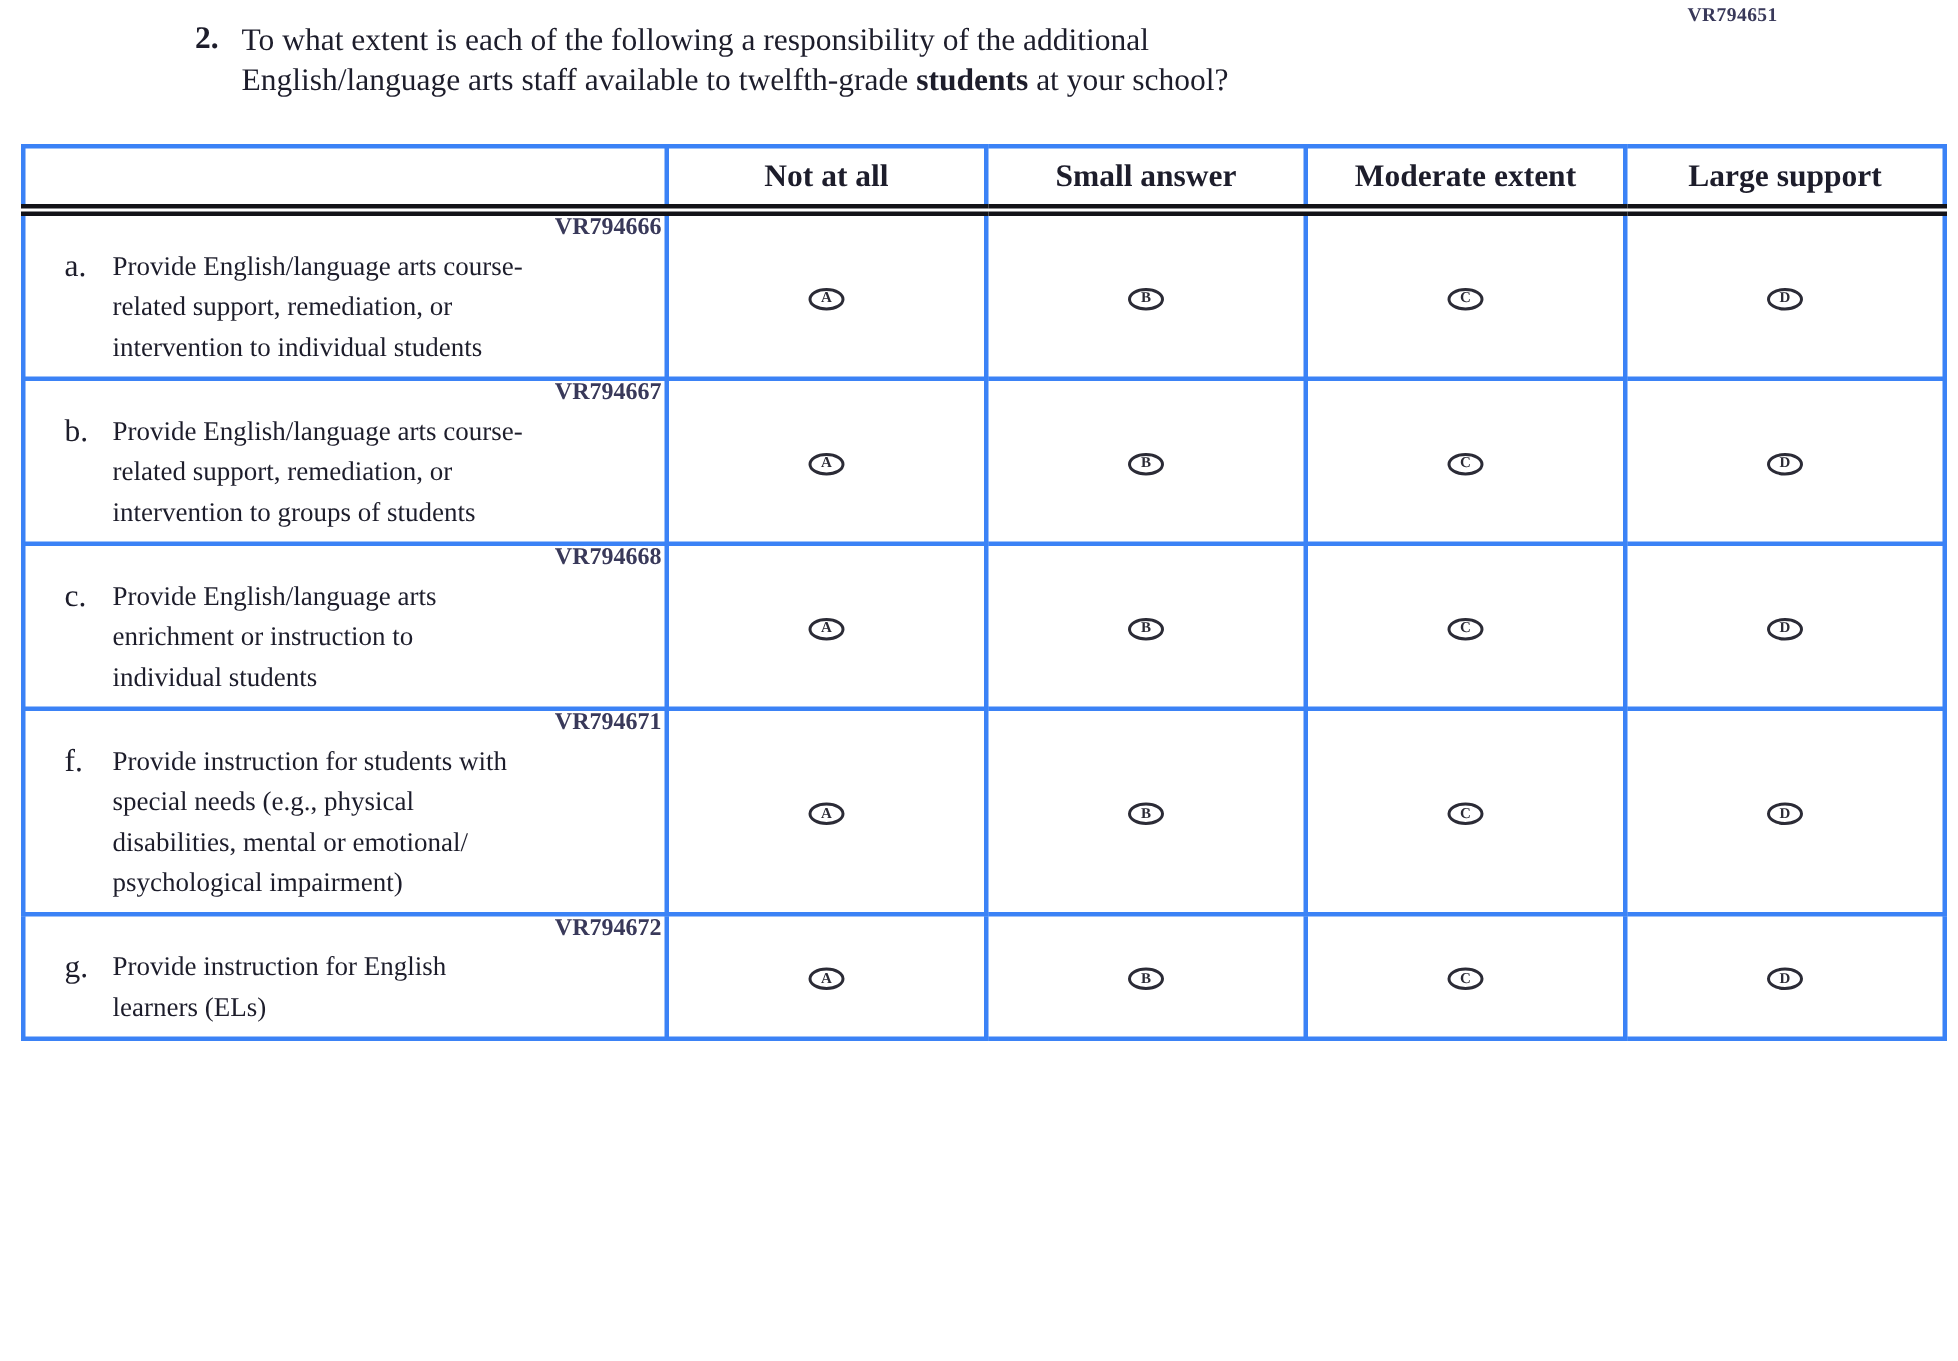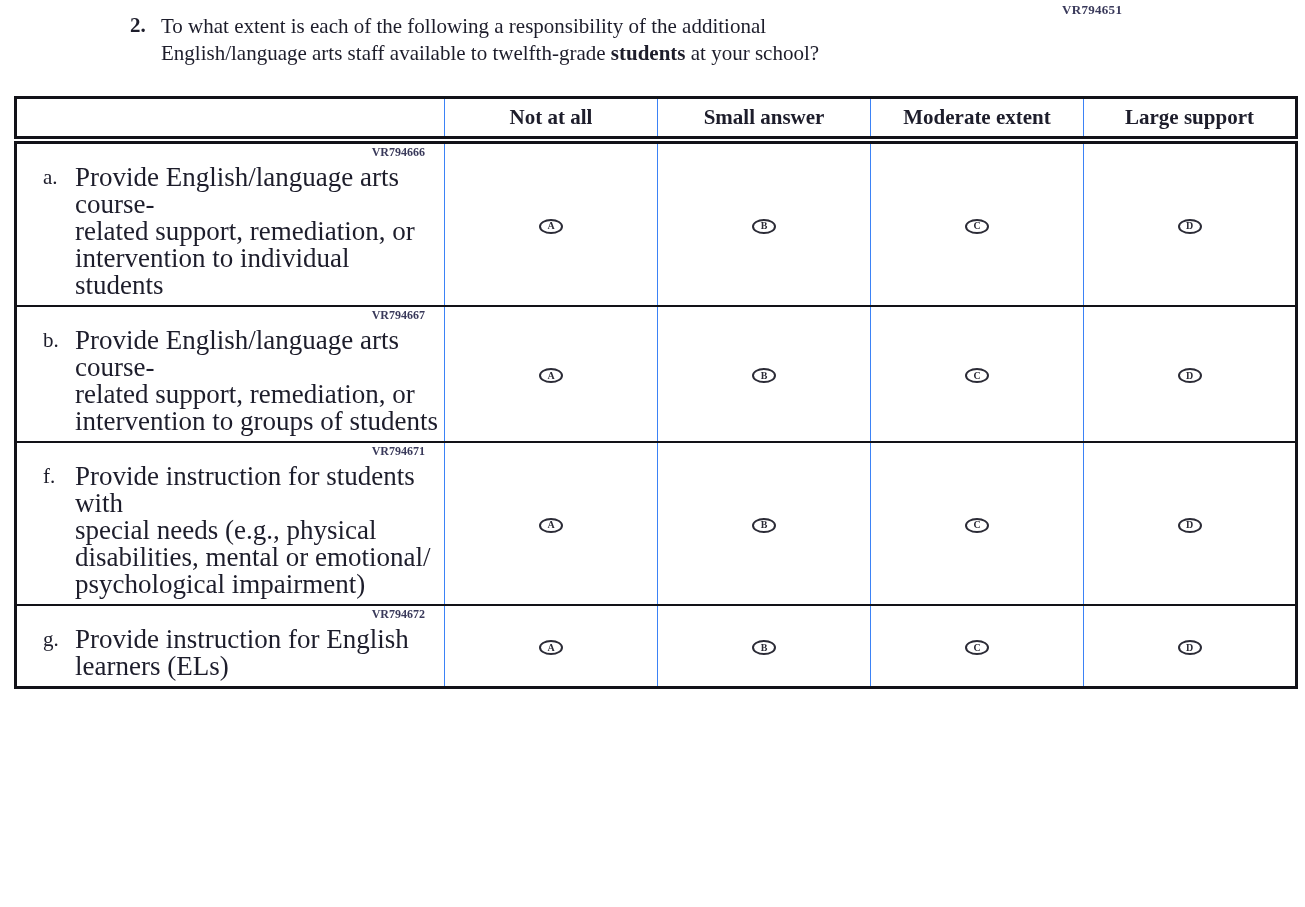--- a/index.html
+++ b/index.html
@@ -9,21 +9,21 @@
     width: 1305px;
     height: 907px;
     font-family: "Liberation Serif", "DejaVu Serif", serif;
     color: #1d1d2b;
     position: relative;
     overflow: hidden;
   }
   .page-code {
     position: absolute;
     top: 2px;
-    left: 1062px;
+    left: 1125px;
     font-size: 13px;
     font-weight: bold;
     color: #39395a;
     letter-spacing: 0.3px;
   }
   .question-block {
     padding-top: 13px;
     margin-left: 130px;
   }
   .question-line {
@@ -49,56 +49,56 @@
 
   table.answer-table {
     margin: 29px 0 0 14px;
     border-collapse: collapse;
     table-layout: fixed;
     border: 3px solid #121218;
   }
   .answer-table col.c-label  { width: 429px; }
   .answer-table col.c-opt    { width: 213px; }
   .answer-table th, .answer-table td {
-    border: 1px solid #3b82f6;
+    border: 3px solid #3b82f6;
     padding: 0;
     vertical-align: middle;
   }
   .answer-table thead th {
     height: 37px;
     font-size: 21px;
     font-weight: bold;
     text-align: center;
     border-bottom: 8px double #121218;
   }
   .answer-table tbody tr {
     border-top: 2px solid #121218;
   }
   .label-cell {
     vertical-align: top;
   }
   .vr-code {
     text-align: right;
-    font-size: 12px;
+    font-size: 16px;
     font-weight: bold;
     color: #39395a;
-    padding: 1px 19px 0 0;
+    padding: 1px 2px 0 0;
     line-height: 14px;
   }
   .item {
     display: flex;
     padding: 5px 2px 6px 26px;
   }
   .item-letter {
     flex: 0 0 32px;
     font-size: 21px;
     line-height: 27px;
   }
   .item-text {
-    font-size: 27px;
+    font-size: 18px;
     line-height: 27px;
     white-space: pre-line;
   }
   .answer-cell {
     text-align: center;
   }
   .bubble {
     display: inline-flex;
     align-items: center;
     justify-content: center;
@@ -167,20 +167,35 @@
             <span class="item-text">Provide English/language arts course-
 related support, remediation, or
 intervention to groups of students</span>
           </div>
       </td>
       <td class="answer-cell"><span class="bubble">A</span></td>
       <td class="answer-cell"><span class="bubble">B</span></td>
       <td class="answer-cell"><span class="bubble">C</span></td>
       <td class="answer-cell"><span class="bubble">D</span></td>
     </tr>
+    <tr style="height:107px">
+      <td class="label-cell">
+        <div class="vr-code">VR794668</div>
+        <div class="item">
+            <span class="item-letter">c.</span>
+            <span class="item-text">Provide English/language arts
+enrichment or instruction to
+individual students</span>
+          </div>
+      </td>
+      <td class="answer-cell"><span class="bubble">A</span></td>
+      <td class="answer-cell"><span class="bubble">B</span></td>
+      <td class="answer-cell"><span class="bubble">C</span></td>
+      <td class="answer-cell"><span class="bubble">D</span></td>
+    </tr>
     <tr style="height:131px">
       <td class="label-cell">
         <div class="vr-code">VR794671</div>
         <div class="item">
             <span class="item-letter">f.</span>
             <span class="item-text">Provide instruction for students with
 special needs (e.g., physical
 disabilities, mental or emotional/
 psychological impairment)</span>
           </div>

